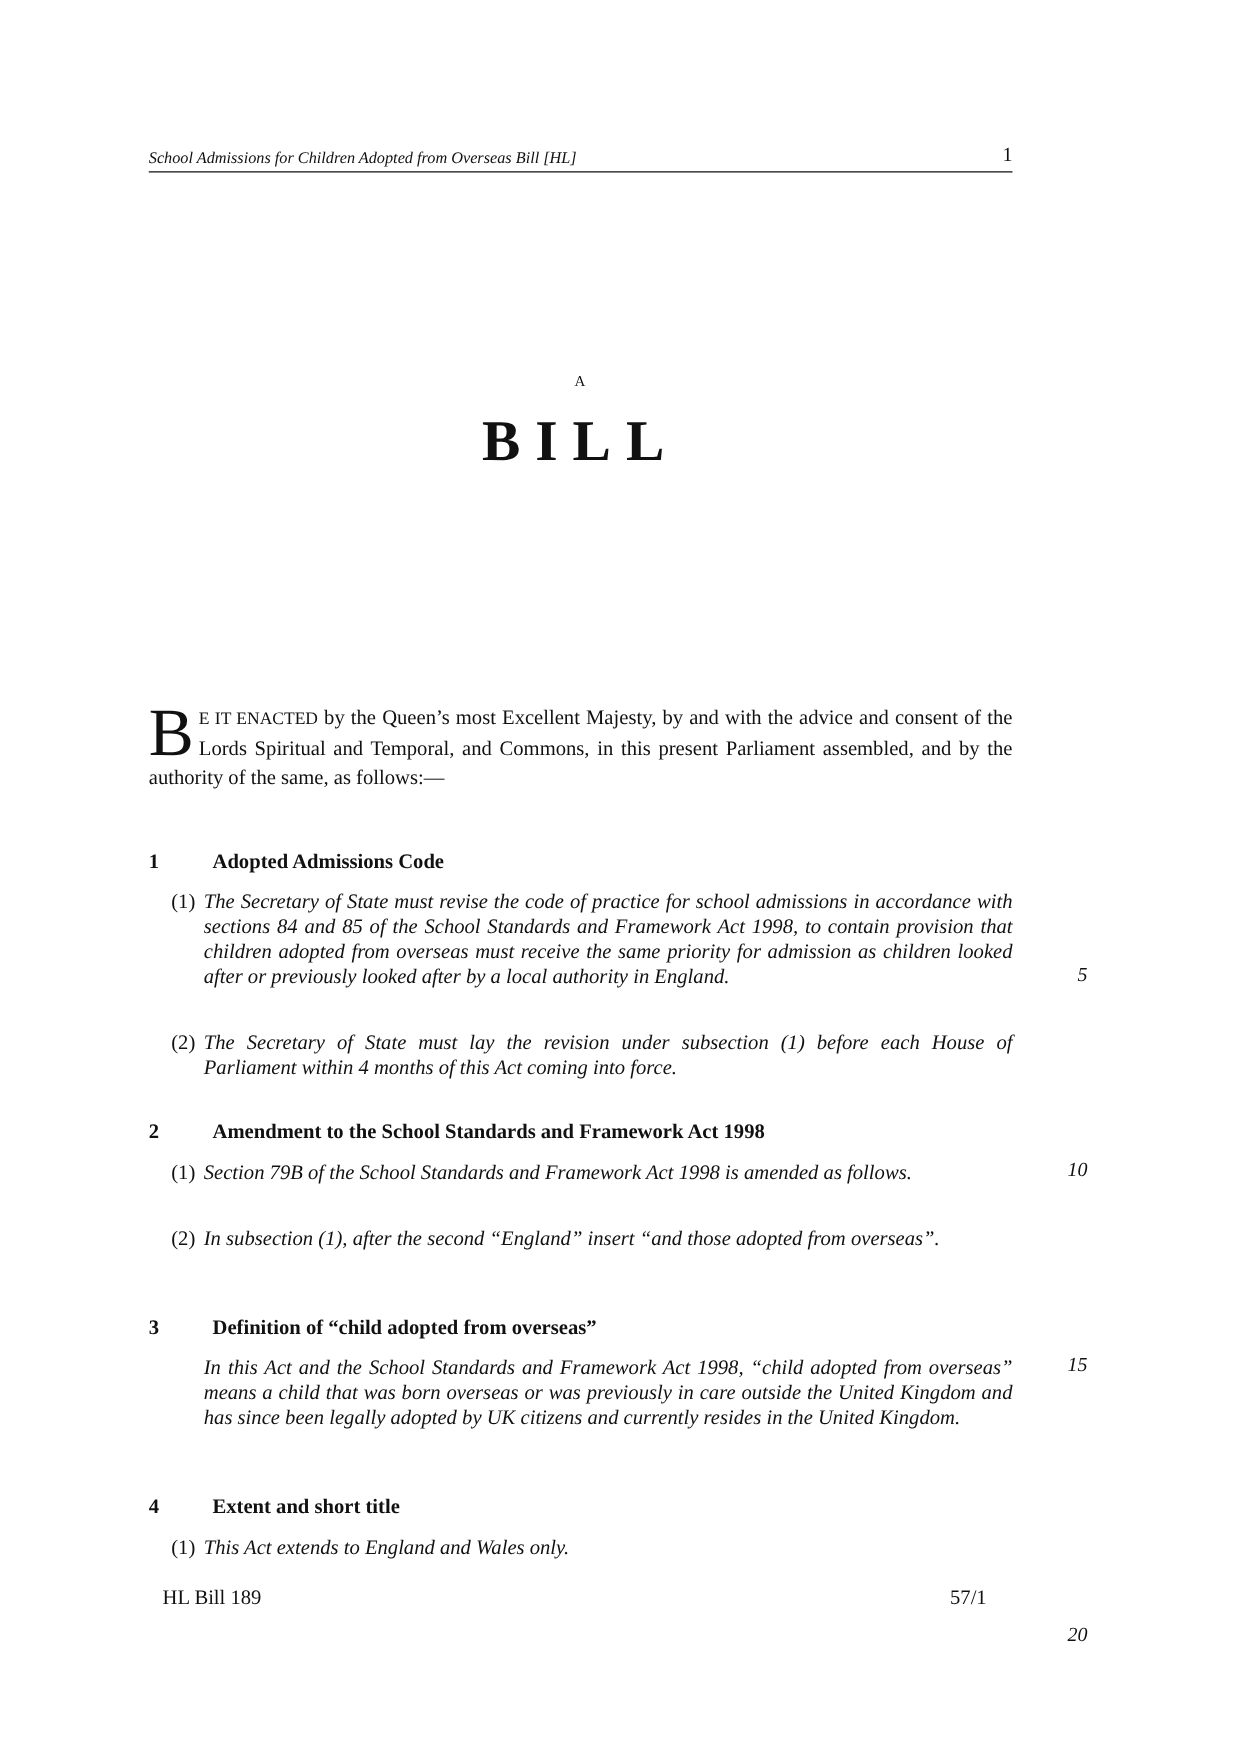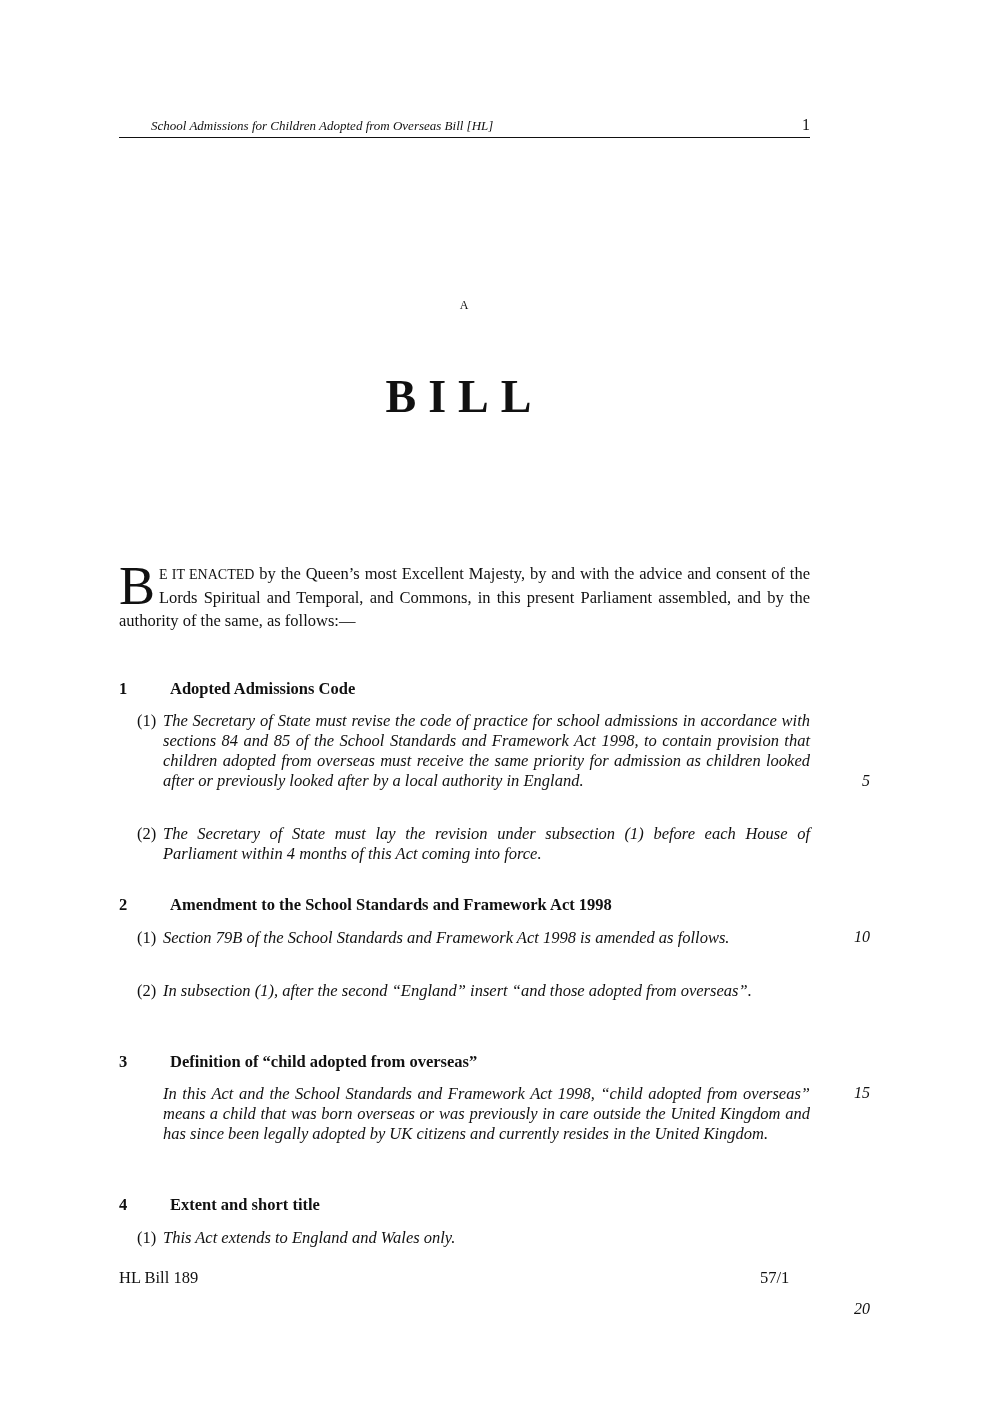--- a/index.html
+++ b/index.html
@@ -1,23 +1,23 @@
 <!DOCTYPE html>
 <html><head>
 <meta charset="utf-8">
 <style>
   html, body { margin:0; padding:0; background:#ffffff; }
   body { width:991px; height:1403px; position:relative; font-family:"Liberation Serif","DejaVu Serif",serif; color:#111; overflow:hidden; }
   .page { position:absolute; left:0; top:0; width:991px; height:1403px; }
   .running-header { position:absolute; left:119px; top:116px; width:691px; border-bottom:1px solid #111; height:21px; }
-  .running-header .title { position:absolute; left:0; top:2px; font-style:italic; font-size:13px;margin-left:32px; }
+  .running-header .title { position:absolute; left:0; top:2px; font-style:italic; font-size:13px; }
   .running-header .pno { position:absolute; right:0; top:0; font-size:16px; }
   .center { position:absolute; left:119px; width:691px; text-align:center; }
   .a-small { top:298px; font-size:12px; letter-spacing:1px; }
-  .bill { top:326px; font-size:46px; font-weight:bold; letter-spacing:12px;margin-top:44px; }
+  .bill { top:326px; font-size:46px; font-weight:bold; letter-spacing:12px; }
   .to-small { top:404px; font-size:12px; letter-spacing:1px; }
   .long-title { position:absolute; left:119px; top:444px; width:691px; font-size:20px; line-height:23px; text-align:justify; }
   .enact { position:absolute; left:119px; top:562px; width:691px; font-size:16.5px; line-height:23px; text-align:justify; }
   .dropcap { float:left; font-size:54px; line-height:44px; margin:2px 4px 0 0; }
   .sc { font-variant:small-caps; font-size:14px; }
   .sec-head { position:absolute; left:119px; width:700px; font-size:16.5px; font-weight:bold; }
   .sec-head .num { position:absolute; left:0; }
   .sec-head .txt { position:absolute; left:51px; white-space:nowrap; }
   .sub { position:absolute; left:119px; width:691px; font-size:16.5px; line-height:20px; }
   .sub .lbl { position:absolute; left:18px; }
@@ -82,15 +82,15 @@
   <div class="sec-head" style="top:1195px;">
     <span class="num">4</span>
     <span class="txt">Extent and short title</span>
   </div>
   <div class="sub" style="top:1228px;">
     <span class="lbl">(1)</span>
     <div class="body">This Act extends to England and Wales only.</div>
   </div>
   <div class="lineno" style="top:1300px;">20</div>
 
-  <div class="footer" style="left:119px;text-align:center;">HL Bill 189</div>
+  <div class="footer" style="left:130px;text-align:center;">HL Bill 189</div>
   <div class="footer" style="left:760px;">57/1</div>
 </div>
 
 </body></html>

